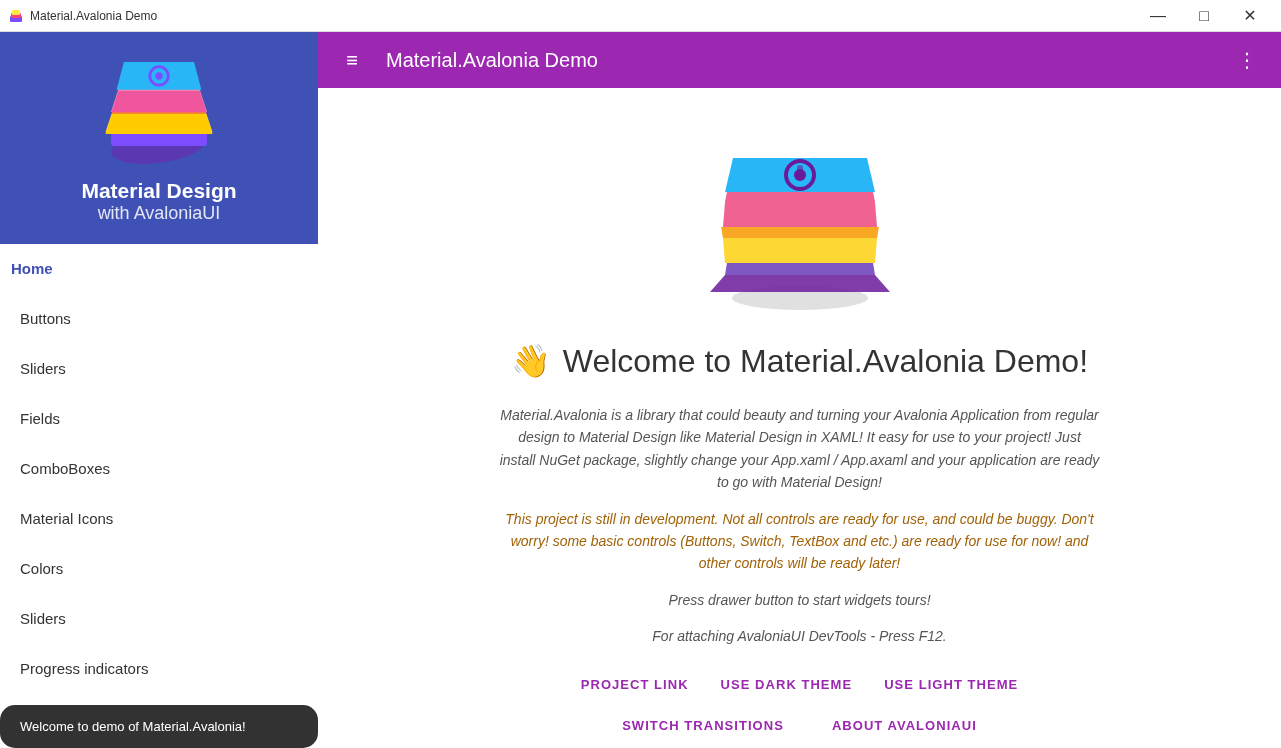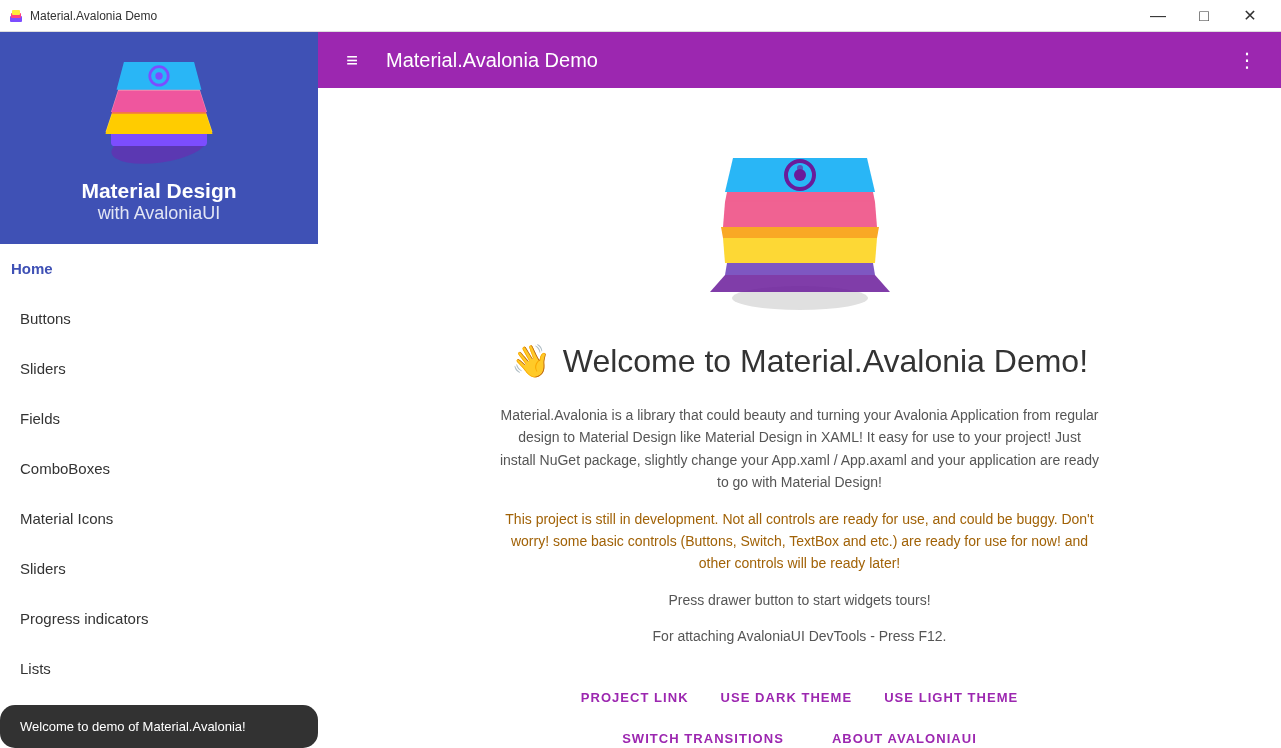--- a/index.html
+++ b/index.html
@@ -81,30 +81,30 @@
     }
 
     
     .logo-illustration { margin-bottom: 28px; }
 
     
     .welcome-heading {
       font-size: 32px; font-weight: 500; color: #333; text-align: center;
       margin-bottom: 24px; display: flex; align-items: center; gap: 12px;
     }
-    .welcome-body { max-width: 600px; text-align: center; }
+    .welcome-body { max-width: 600px; text-align: center; font-style: italic; }
     .welcome-body p {
       font-size: 14px; color: #555; line-height: 1.6; margin-bottom: 14px;
     }
     .welcome-body p.dev-note { color: #a16207; }
     .welcome-body p.press-note { color: #555; }
 
     
     .action-buttons {
-      display: flex; gap: 24px; margin-top: 20px; flex-wrap: wrap; justify-content: center;
+      display: flex; gap: 24px; margin-top: 7px; flex-wrap: wrap; justify-content: center;
     }
     .action-btn {
       background: transparent; border: none; cursor: pointer;
       color: #9c27b0; font-size: 13px; font-weight: 700; letter-spacing: 0.08em;
       padding: 8px 4px; text-transform: uppercase;
     }
 
     .action-buttons-row2 {
       display: flex; gap: 40px; margin-top: 10px; flex-wrap: wrap; justify-content: center;
     }
@@ -163,20 +163,21 @@
       <div class="sidebar-subtitle">with AvaloniaUI</div>
     </div>
 
     <div class="sidebar-nav">
       <div class="sidebar-item active">Home</div>
       <div class="sidebar-item">Buttons</div>
       <div class="sidebar-item">Sliders</div>
       <div class="sidebar-item">Fields</div>
       <div class="sidebar-item">ComboBoxes</div>
       <div class="sidebar-item">Material Icons</div>
+      <div class="sidebar-item">Colors</div>
       <div class="sidebar-item">Sliders</div>
       <div class="sidebar-item">Progress indicators</div>
       <div class="sidebar-item">Lists</div>
     </div>
 
     <div class="snackbar">
       <span>Welcome to demo of Material.Avalonia!</span>
     </div>
   </div>
 

